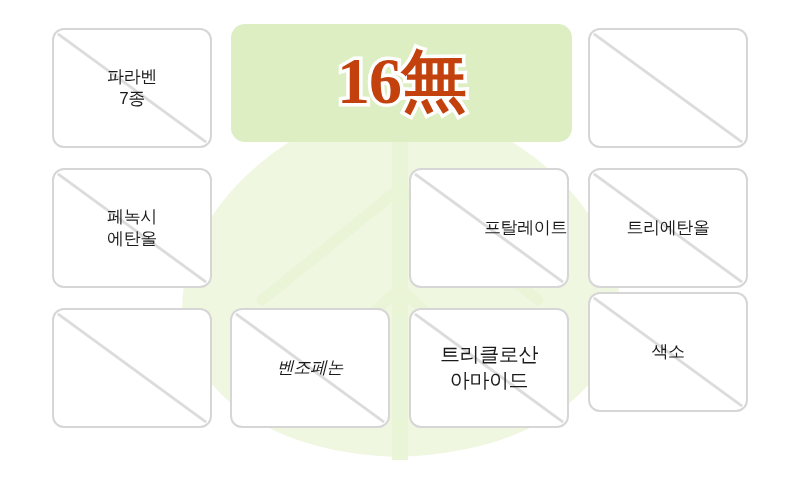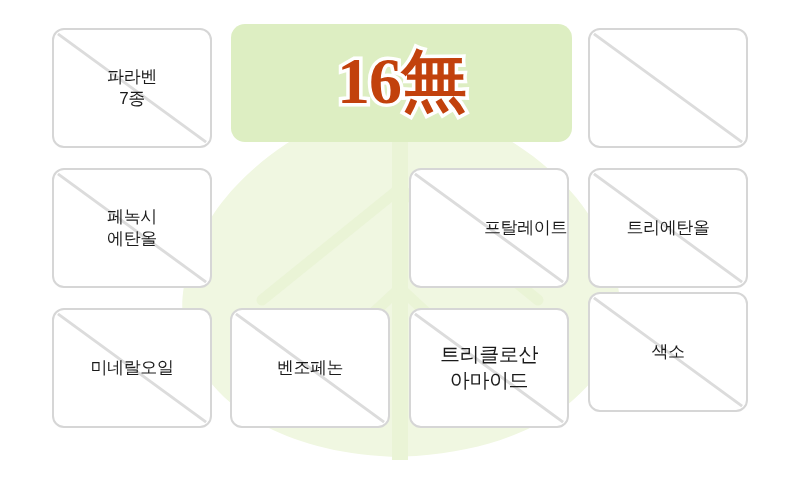--- a/index.html
+++ b/index.html
@@ -170,24 +170,23 @@
       <svg class="slash" viewBox="0 0 160 120" preserveAspectRatio="none" aria-hidden="true">
         <line x1="4" y1="4" x2="156" y2="116" stroke="#dcdcdc" stroke-width="3"></line>
       </svg>
       <span class="label">트리에탄올</span>
     </div>
 
     <div class="card" style="left:52px; top:308px; width:160px; height:120px;">
       <svg class="slash" viewBox="0 0 160 120" preserveAspectRatio="none" aria-hidden="true">
         <line x1="4" y1="4" x2="156" y2="116" stroke="#dcdcdc" stroke-width="3"></line>
       </svg>
-      <span class="label">미네랄오일</span>
-    </div>
-
-    <div class="card" style="left:230px; top:308px; width:160px; height:120px;">
+    </div>
+
+    <div class="card" style="left:230px; top:308px; width:160px; height:120px;font-style:italic;">
       <svg class="slash" viewBox="0 0 160 120" preserveAspectRatio="none" aria-hidden="true">
         <line x1="4" y1="4" x2="156" y2="116" stroke="#dcdcdc" stroke-width="3"></line>
       </svg>
       <span class="label">벤조페논</span>
     </div>
 
     <div class="card small-label" style="left:409px; top:308px; width:160px; height:120px;">
       <svg class="slash" viewBox="0 0 160 120" preserveAspectRatio="none" aria-hidden="true">
         <line x1="4" y1="4" x2="156" y2="116" stroke="#dcdcdc" stroke-width="3"></line>
       </svg>

